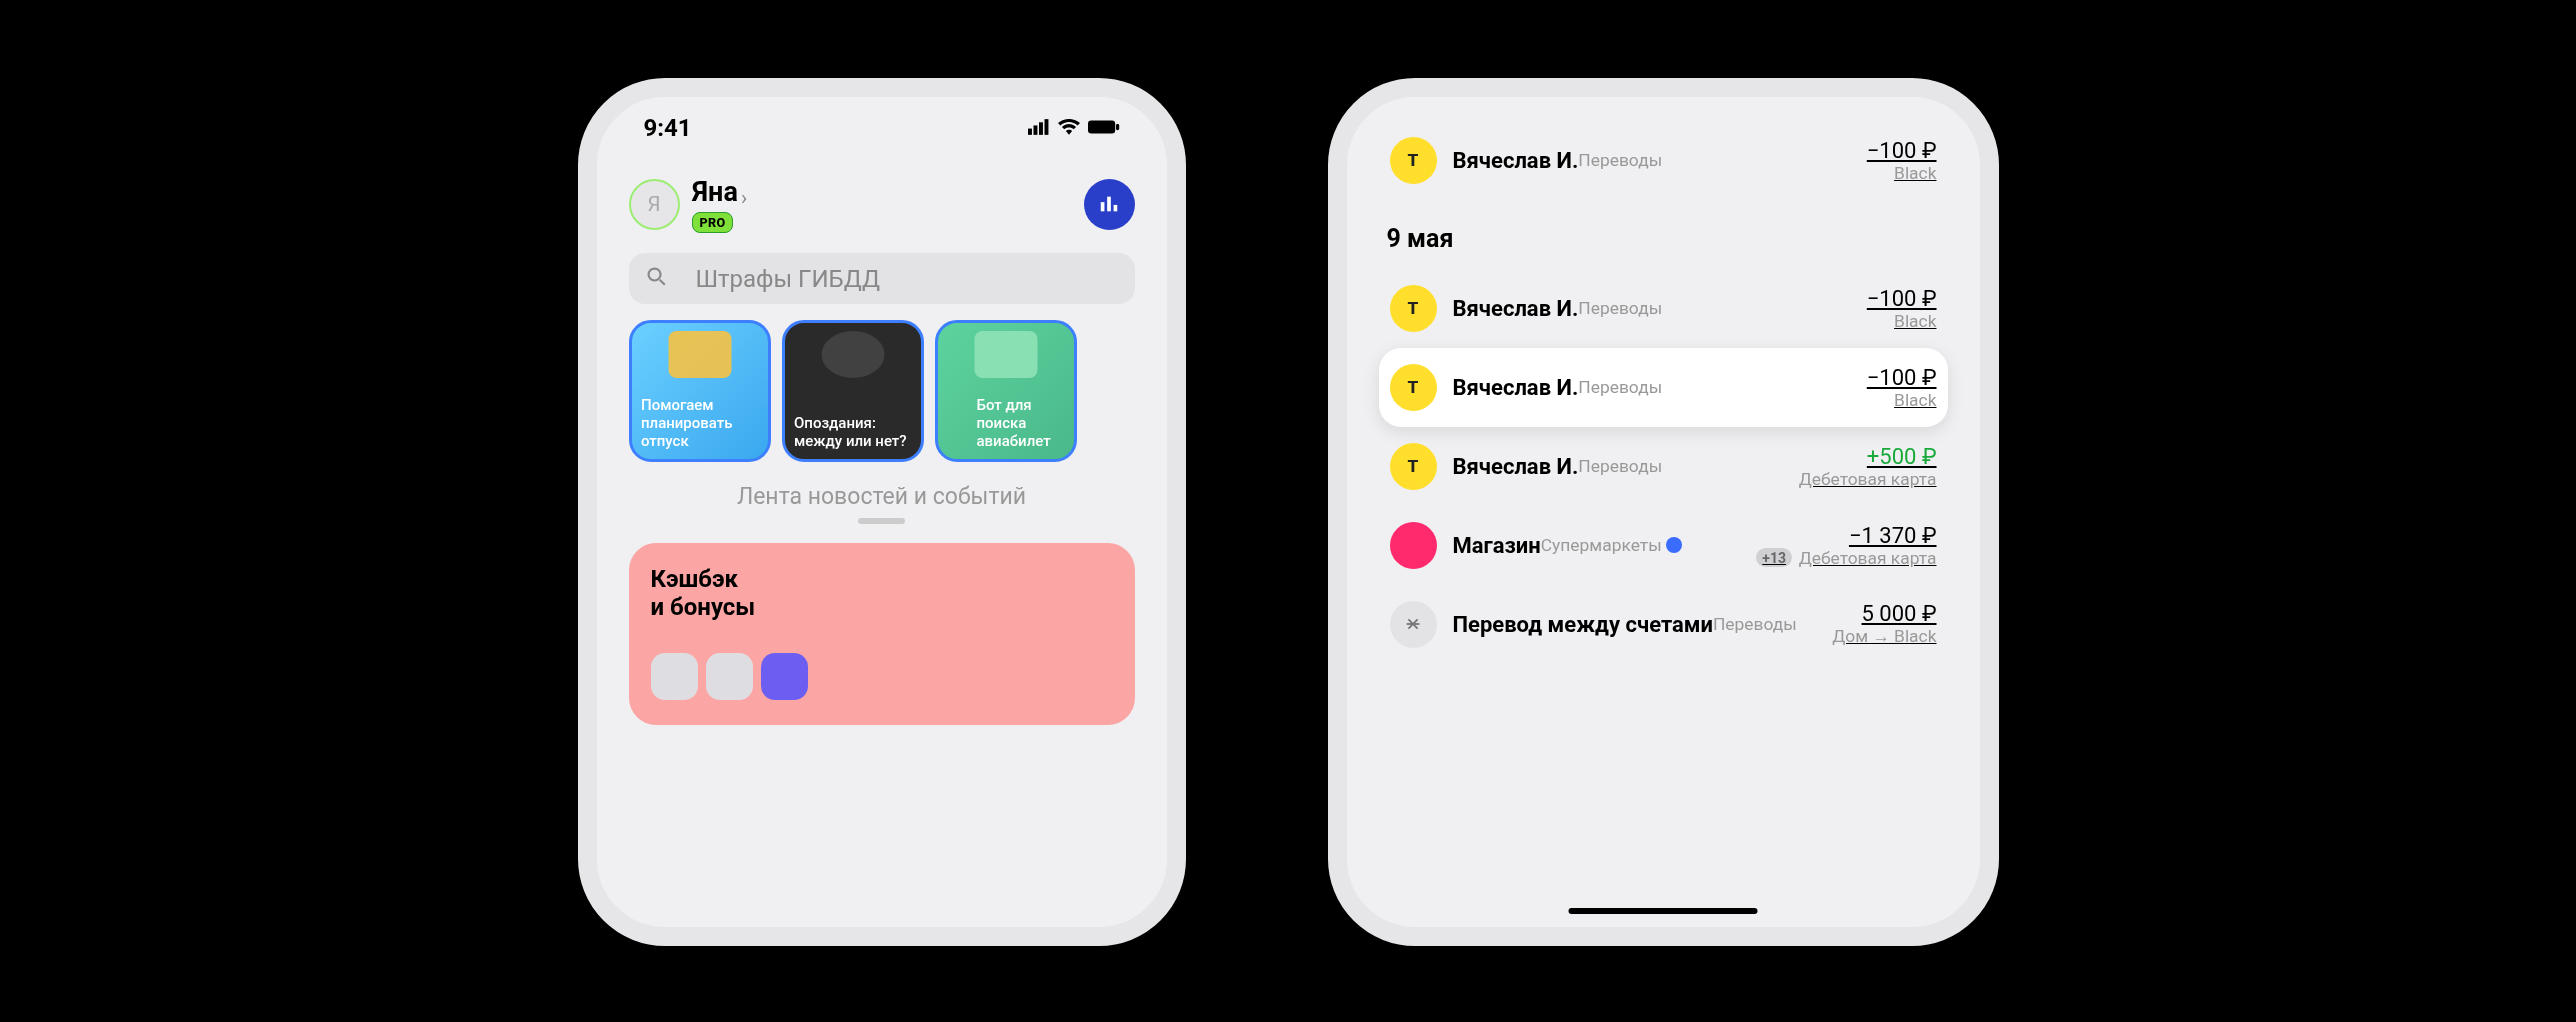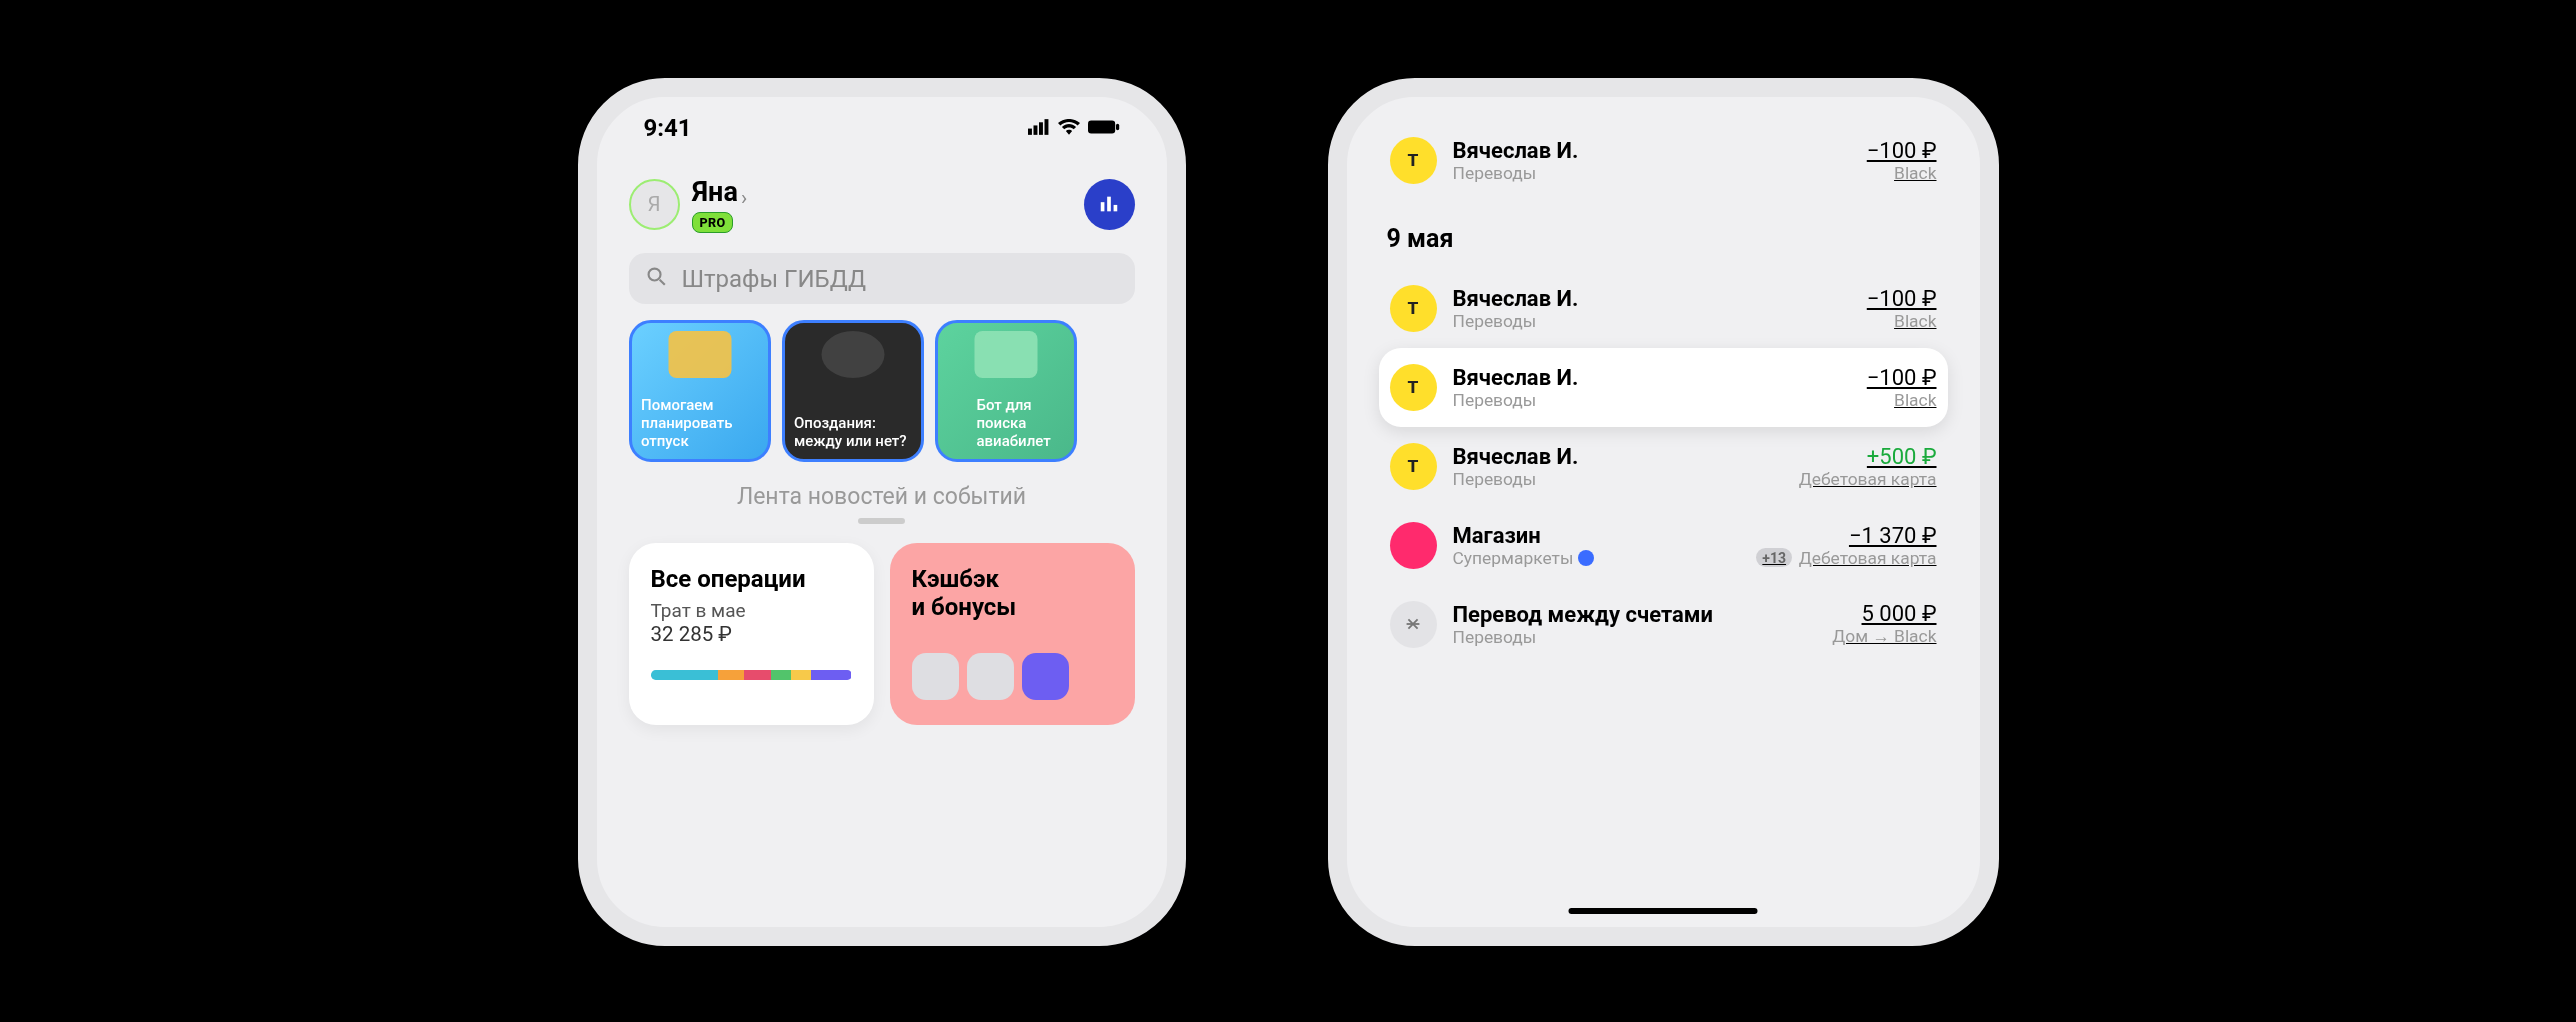--- a/index.html
+++ b/index.html
@@ -19,21 +19,21 @@
   .header-row { display: flex; align-items: center; justify-content: space-between; padding: 16px 32px 8px; }
   .user-block { display: flex; align-items: center; gap: 12.6px; }
   .avatar { width: 51px; height: 51px; border-radius: 50%; background: #e6e6e8; border: 2.4px solid #9ced72; display: flex; align-items: center; justify-content: center; color: #aaa; font-size: 20.5px; }
   .user-name { font-size: 27px; font-weight: 700; }
   .chev { color: #888; font-size: 20.5px; vertical-align: middle; }
   .pro-badge { display: inline-block; background: #7fe03a; color: #000; font-size: 12.6px; font-weight: 800; padding: 1.6px 6.3px; border-radius: 8px; border: 1.6px solid #2a9d2a; letter-spacing: 0.4px; margin-top: 3.2px; }
   .chart-btn { width: 51px; height: 51px; border-radius: 50%; background: #2a3fc9; display: flex; align-items: center; justify-content: center; }
   .chart-btn svg { width: 22px; height: 22px; }
 
   
-  .search { margin: 12.6px 32px 16px; background: #e3e3e6; border-radius: 16px; height: 51px; display: flex; align-items: center; padding: 0 17.4px; gap: 15px; }
+  .search { margin: 12.6px 32px 16px; background: #e3e3e6; border-radius: 16px; height: 51px; display: flex; align-items: center; padding: 0 17.4px; gap: 29px; }
   .search .icon { color: #888; font-size: 22px; }
   .search .text { color: #888; font-size: 24px; }
 
   
   .stories { display: flex; gap: 11px; padding: 0 32px 16px; overflow: hidden; }
   .story { width: 142px; height: 142px; border-radius: 22px; border: 3.2px solid #3d7fff; padding: 9.5px; display: flex; flex-direction: column; justify-content: flex-end; color: #fff; font-size: 15px; font-weight: 500; line-height: 1.2; flex-shrink: 0; position: relative; overflow: hidden; }
   .story.s1 { background: linear-gradient(135deg, #6bd0ff, #3aa8ef); }
   .story.s2 { background: #2a2a2a; }
   .story.s3 { background: #5a2a4a; }
   .story.s4 { background: linear-gradient(135deg, #5dd39e, #4ab88a); padding-left: 39px; }
@@ -67,21 +67,21 @@
 
   
   .tx-list { padding: 8px 32px; }
   .tx-date { font-size: 25px; font-weight: 700; padding: 24px 8px 16px; }
   .tx { display: flex; align-items: center; gap: 16px; padding: 16px 11px; border-radius: 22px; }
   .tx.highlight { background: #fff; box-shadow: 0 4.7px 17.4px rgba(0,0,0,0.10); }
   .tx-icon { width: 47px; height: 47px; border-radius: 50%; flex-shrink: 0; display: flex; align-items: center; justify-content: center; font-weight: 800; font-size: 17.4px; }
   .tx-icon.yellow { background: #ffdf2b; color: #222; }
   .tx-icon.pink { background: #ff2a6d; }
   .tx-icon.gray { background: #e3e3e6; color: #666; }
-  .tx-body { flex: 1; display: flex; flex-direction: column; }
+  .tx-body { flex: 1; display: flex; }
   .tx-title { font-size: 22px; font-weight: 700; }
   .tx-sub { font-size: 17.4px; color: #999; display: flex; align-items: center; gap: 4.7px; }
   .tx-right { display: flex; flex-direction: column; align-items: flex-end; text-decoration: underline; }
   .tx-amt { font-size: 22px; }
   .tx-amt.pos { color: #1aaa3c; }
   .tx-card { font-size: 17.4px; color: #999; display: flex; align-items: center; gap: 6.3px; }
   .badge-count { background: #d0d0d4; color: #666; font-size: 14px; font-weight: 700; border-radius: 9.5px; padding: 1.6px 6.3px; }
   .tx-sub .dot { width: 16px; height: 16px; border-radius: 50%; background: #3a6cff; display: inline-block; }
   .home-indicator { position: absolute; bottom: 12.6px; left: 50%; transform: translateX(-50%); width: 189px; height: 6.3px; background: #000; border-radius: 3.2px; }
 </style>
@@ -157,33 +157,20 @@
       <div class="story s4">
           <div class="img"></div>
           <span>Бот для поиска авиабилет</span>
         </div>
     </div>
 
     <div class="feed-label">Лента новостей и событий</div>
     <div class="handle"></div>
 
     <div class="widgets">
-      <div class="widget">
-        <div class="widget-title">Все операции</div>
-        <div class="widget-sub">Трат в мае</div>
-        <div class="widget-val">32 285 ₽</div>
-        <div class="bar">
-          <span class="b1"></span>
-            <span class="b2"></span>
-            <span class="b3"></span>
-            <span class="b4"></span>
-            <span class="b5"></span>
-            <span class="b6"></span>
-        </div>
-      </div>
       <div class="widget soft">
         <div class="widget-title">
           <span>Кэшбэк</span><br><span>и бонусы</span>
         </div>
         <div class="bonus-row">
           <div class="bonus-chip"></div>
           <div class="bonus-chip"></div>
           <div class="bonus-chip accent"></div>
         </div>
       </div>

